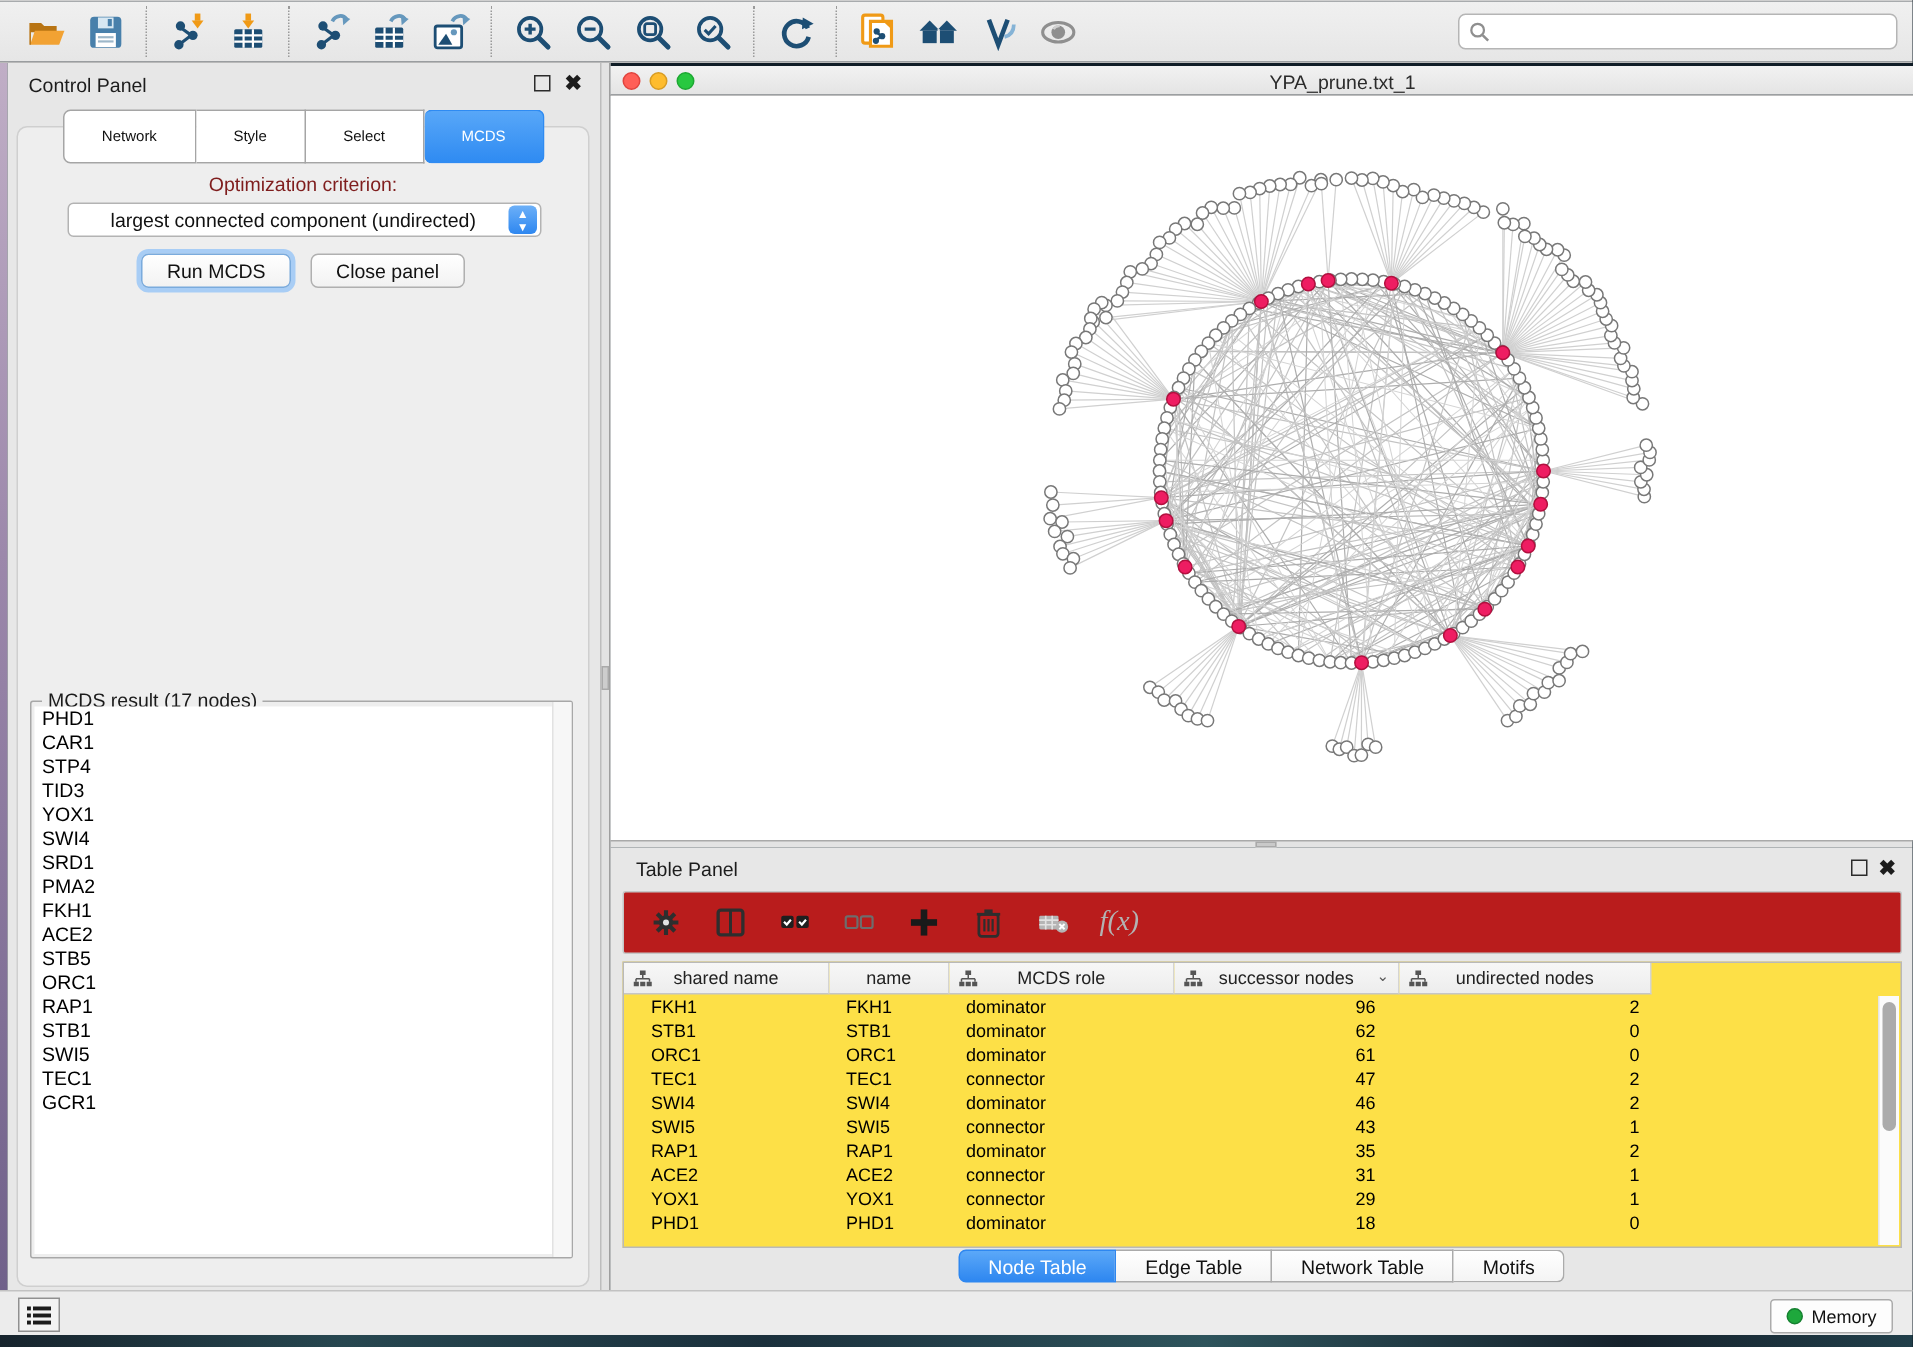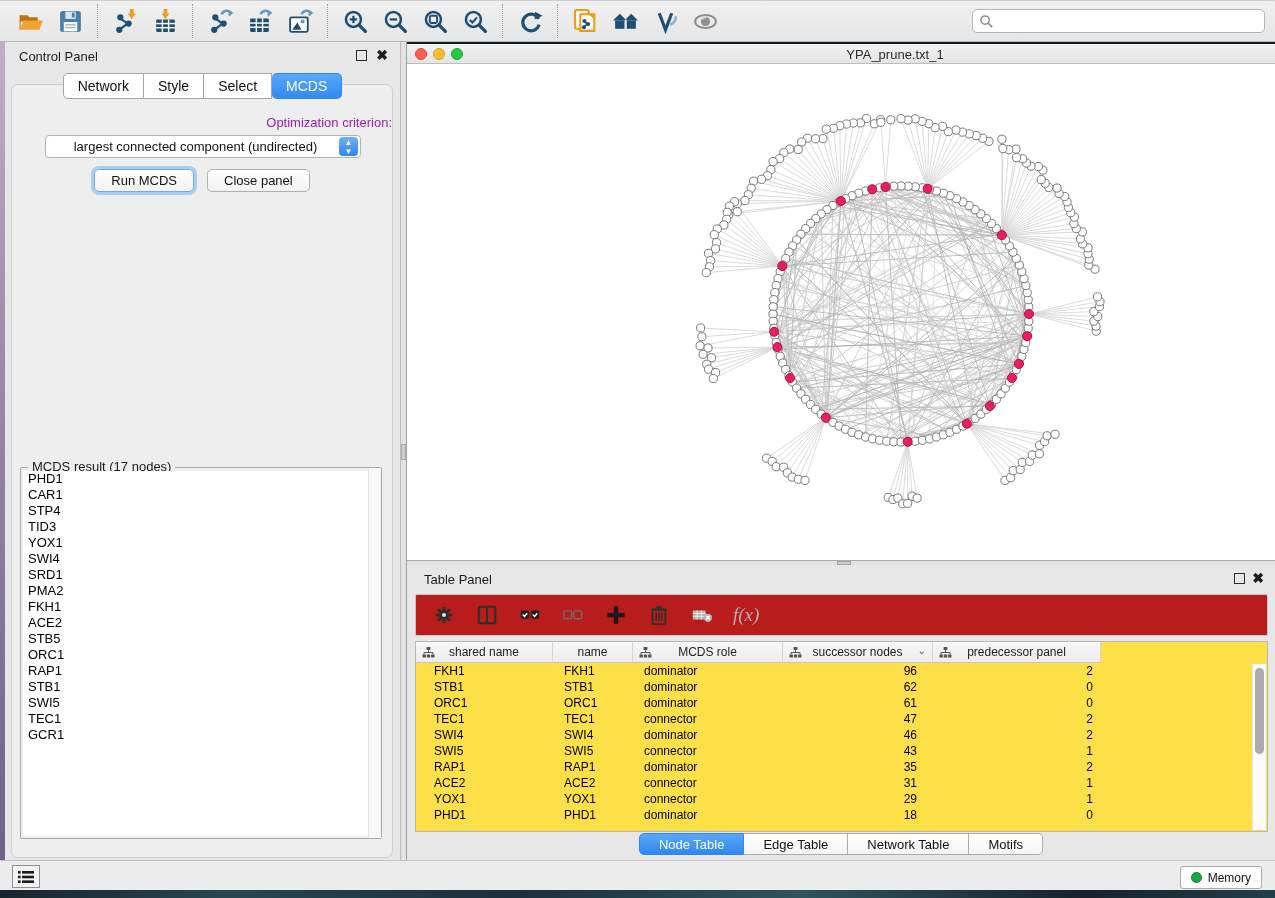--- a/index.html
+++ b/index.html
@@ -20,25 +20,25 @@
 
   
   #control-panel { position:absolute; left:5px; top:42px; width:395px; height:818px; background:#e7e7e7; }
   .panel-head { position:absolute; left:4px; top:0; right:0; height:28px; }
   .panel-title { position:absolute; left:10px; top:7px; font-size:13px; color:#1c1c1c; }
   .win-float { position:absolute; top:8px; width:11px; height:11px; border:1.5px solid #2b2b2b; background:transparent; }
   .win-close { position:absolute; top:5px; font-size:14px; font-weight:700; color:#1c1c1c; line-height:16px; }
   #cp-float { right:33px; } #cp-close { right:12px; }
 
   #cp-tabs { position:absolute; left:0; right:0; top:31px; display:flex; justify-content:center; z-index:3; }
-  .tab { height:26px; padding:0 14px; background:#fff; border:1px solid #a5a5a5; border-left-width:0; font-size:14px; color:#111; display:flex; align-items:center; }
+  .tab { height:36px; padding:0 25px; background:#fff; border:1px solid #a5a5a5; border-left-width:0; font-size:10px; color:#111; display:flex; align-items:center; }
   .tab:first-child { border-left-width:1px; border-radius:5px 0 0 5px; }
   .tab.active { background:linear-gradient(#58a7f8,#2f8bf2); border-color:#2f8bf2; color:#fff; border-radius:5px; }
   #cp-inner { position:absolute; left:6px; right:7px; top:42px; bottom:2px; background:#eeeeee; border:1px solid #cfcfcf; border-radius:7px; }
-  #opt-label { position:absolute; left:0; right:0; top:30px; text-align:right; font-size:13px; color:#a21caf; }
+  #opt-label { position:absolute; left:0; right:0; top:30px; text-align:center; font-size:13px; color:#7f1d1d; }
   #criterion-select { position:absolute; left:33px; top:50px; width:316px; height:23px; background:#fff; border:1px solid #b3b3b3; border-radius:4px; display:flex; align-items:center; }
   #criterion-value { flex:1; font-size:13px; color:#111; text-align:center; padding-left:6px; white-space:nowrap; }
   #criterion-stepper { width:19px; height:19px; margin-right:2px; border-radius:4px; background:linear-gradient(#6cb0f8,#2e87f0); color:#fff; font-size:8px; line-height:9px; text-align:center; padding-top:1px; }
   #cp-buttons { position:absolute; left:0; right:0; top:84px; display:flex; justify-content:center; gap:13px; }
   .mac-btn { height:23px; padding:0 16px; background:linear-gradient(#ffffff,#f2f2f2); border:1px solid #b0b0b0; border-radius:5px; font-size:13px; color:#111; display:flex; align-items:center; }
   #run-mcds { box-shadow:0 0 0 3px #a8cdf5; border-color:#7aabdd; }
 
   #mcds-fieldset { position:absolute; left:8px; right:10px; top:382px; bottom:18px; border:1px solid #a8a8a8; border-radius:2px; }
   #mcds-legend { position:absolute; left:7px; top:-9px; background:#eeeeee; padding:0 4px; font-size:13px; color:#1b1b1b; }
   #mcds-list { position:absolute; left:2px; right:2px; top:3px; bottom:2px; background:#fff; overflow:hidden; }
@@ -1165,21 +1165,21 @@
           <span class="hicon"><svg width="13" height="13" viewBox="0 0 13 13">
               <rect x="4.6" y="1" width="3.8" height="3" fill="#555"></rect>
               <line x1="6.5" y1="4" x2="6.5" y2="6.5" stroke="#555" stroke-width="1"></line>
               <line x1="2" y1="6.5" x2="11" y2="6.5" stroke="#555" stroke-width="1"></line>
               <line x1="2" y1="6.5" x2="2" y2="8.5" stroke="#555" stroke-width="1"></line>
               <line x1="11" y1="6.5" x2="11" y2="8.5" stroke="#555" stroke-width="1"></line>
               <rect x="0.5" y="8.5" width="3.4" height="3" fill="#555"></rect>
               <rect x="4.8" y="8.5" width="3.4" height="3" fill="#555"></rect>
               <rect x="9.1" y="8.5" width="3.4" height="3" fill="#555"></rect>
             </svg></span>
-          <span>predecessor panel</span>
+          <span>undirected nodes</span>
 
         </div>
       </div>
     <div id="tbody">
 
         <div class="tr">
           <span class="td">FKH1</span>
           <span class="td">FKH1</span>
           <span class="td">dominator</span>
           <span class="td">96</span>

